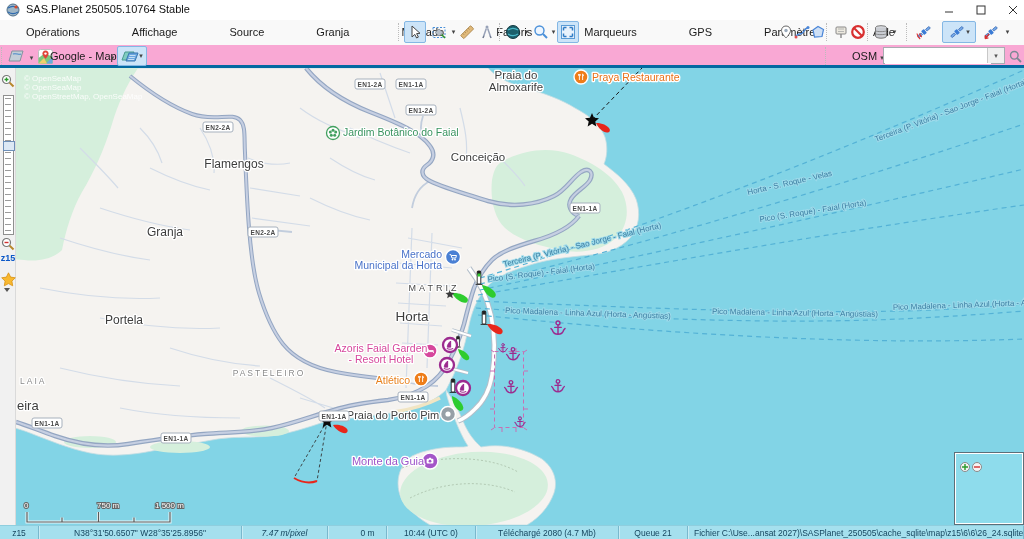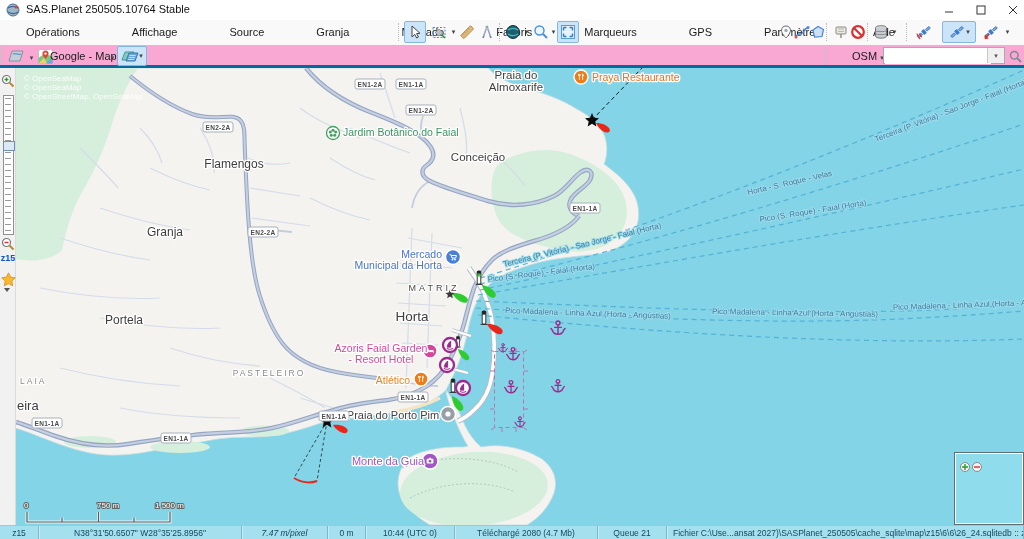--- a/index.html
+++ b/index.html
@@ -518,18 +518,18 @@
     <svg width="6" height="6" viewBox="0 0 6 6">
         <path d="M0,3 H6" stroke="#d03030" stroke-width="1.4"></path>
       </svg>
   </div>
 </div>
 
 <div id="statusbar">
   <div class="sb" style="width:38px;">z15</div>
   <div class="sb" style="width:202px;">N38°31'50.6507" W28°35'25.8956"</div>
   <div class="sb" style="width:85px;font-style:italic;">7.47 m/pixel</div>
-  <div class="sb" style="width:37px;">0 m</div>
+  <div class="sb" style="width:37px;padding-left:21px;">0 m</div>
   <div class="sb" style="width:88px;text-align:center;">10:44 (UTC 0)</div>
   <div class="sb" style="width:142px;">Téléchargé 2080 (4.7 Mb)</div>
   <div class="sb" style="width:68px;">Queue 21</div>
   <div class="sb" style="flex:1;justify-content:flex-start;padding-left:6px;">Fichier C:\Use...ansat 2027)\SASPlanet_250505\cache_sqlite\map\z15\6\6\26_24.sqlitedb :: z15\x6890\y6289</div>
 </div>
 
 </body></html>

